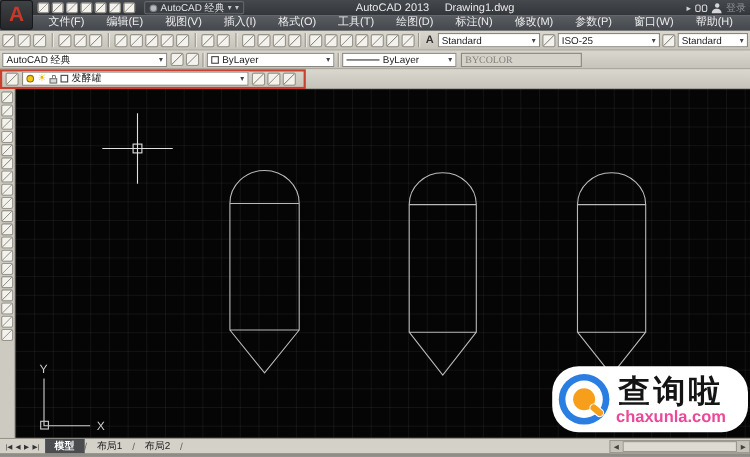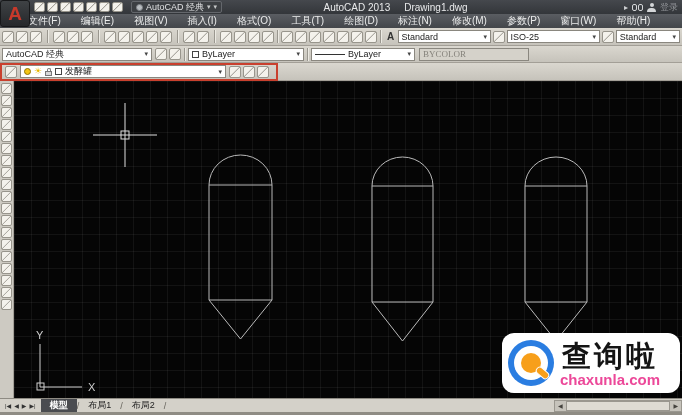--- a/index.html
+++ b/index.html
@@ -28,21 +28,21 @@
     border:1px solid #23252a; background:#fff; padding:0 3px; }
   .binoculars { display:flex; gap:1px; }
   .binoculars i { width:5px; height:7px; border:1px solid #d4d6d8; border-radius:2px; background:transparent; }
   .person { width:9px; height:9px; position:relative; }
   .person .head { position:absolute; top:0; left:2.5px; width:4px; height:4px; border-radius:50%; background:#d4d6d8; }
   .person .body { position:absolute; bottom:0; left:0; width:9px; height:4px; border-radius:4px 4px 0 0; background:#d4d6d8; }
   .signin { color:#8f9296; font-size:9px; }
 
   
   .menubar { height:14px; background:linear-gradient(#5a5d62,#43464a); display:flex;
-    align-items:center; padding-left:18px; }
+    align-items:center; padding-left:34px; }
   .menu-item { color:#eceded; font-size:10px; padding:0 10px; line-height:14px; white-space:nowrap; }
 
   
   .tb { display:flex; align-items:center; background:linear-gradient(#dad7cf,#c6c3bb);
     border-bottom:1px solid #a39f97; padding:0 2px; }
   .tb1 { height:18px; } .tb2 { height:17px; } .tb3 { height:18px; }
   .icon-row { display:flex; align-items:center; gap:2px; }
   .tbicon { display:inline-block; width:12px; height:12px; border:1px solid #98958c; border-radius:2px;
     background:linear-gradient(135deg,#f4f2ec 44%,#8d8a82 48%,#f4f2ec 54%); }
   .sep { display:inline-block; width:1px; height:13px; background:#9a978f; margin:0 3px;
@@ -79,21 +79,21 @@
   .drawtb .tbicon { width:11px; height:11px; }
   .canvas { position:relative; flex:1; background-color:#050505;
     background-image:
       linear-gradient(rgba(255,255,255,.055) 1px, transparent 1px),
       linear-gradient(90deg, rgba(255,255,255,.055) 1px, transparent 1px);
     background-size:17px 17px; overflow:hidden; }
   .canvas svg { position:absolute; top:0; left:0; }
 
   
   .watermark { position:absolute; left:488px; top:252px; width:178px; height:60px;
-    background:#fff; border-radius:12px; display:flex; align-items:center; padding:0 6px; z-index:5; }
+    background:#fff; border-radius:24px; display:flex; align-items:center; padding:0 6px; z-index:5; }
   .wm-logo { position:relative; width:46px; height:46px; border-radius:50%; flex:0 0 46px; }
   .wm-outer { position:absolute; inset:0; border-radius:50%; }
   .wm-ring { position:absolute; left:6px; top:6px; width:34px; height:34px; border-radius:50%; background:#fff; }
   .wm-core { position:absolute; left:13px; top:13px; width:20px; height:20px; border-radius:50%; }
   .wm-handle { position:absolute; left:27px; top:29px; width:15px; height:8px; border-radius:4px;
     transform:rotate(40deg); border:1px solid #fff; }
   .wm-texts { margin-left:6px; display:flex; flex-direction:column; align-items:center; }
   .wm-title { font-size:29px; font-weight:bold; color:#141414; letter-spacing:3px; line-height:32px; white-space:nowrap; }
   .wm-url { font-size:15px; font-weight:bold; color:#ec4899; line-height:15px; }
 

